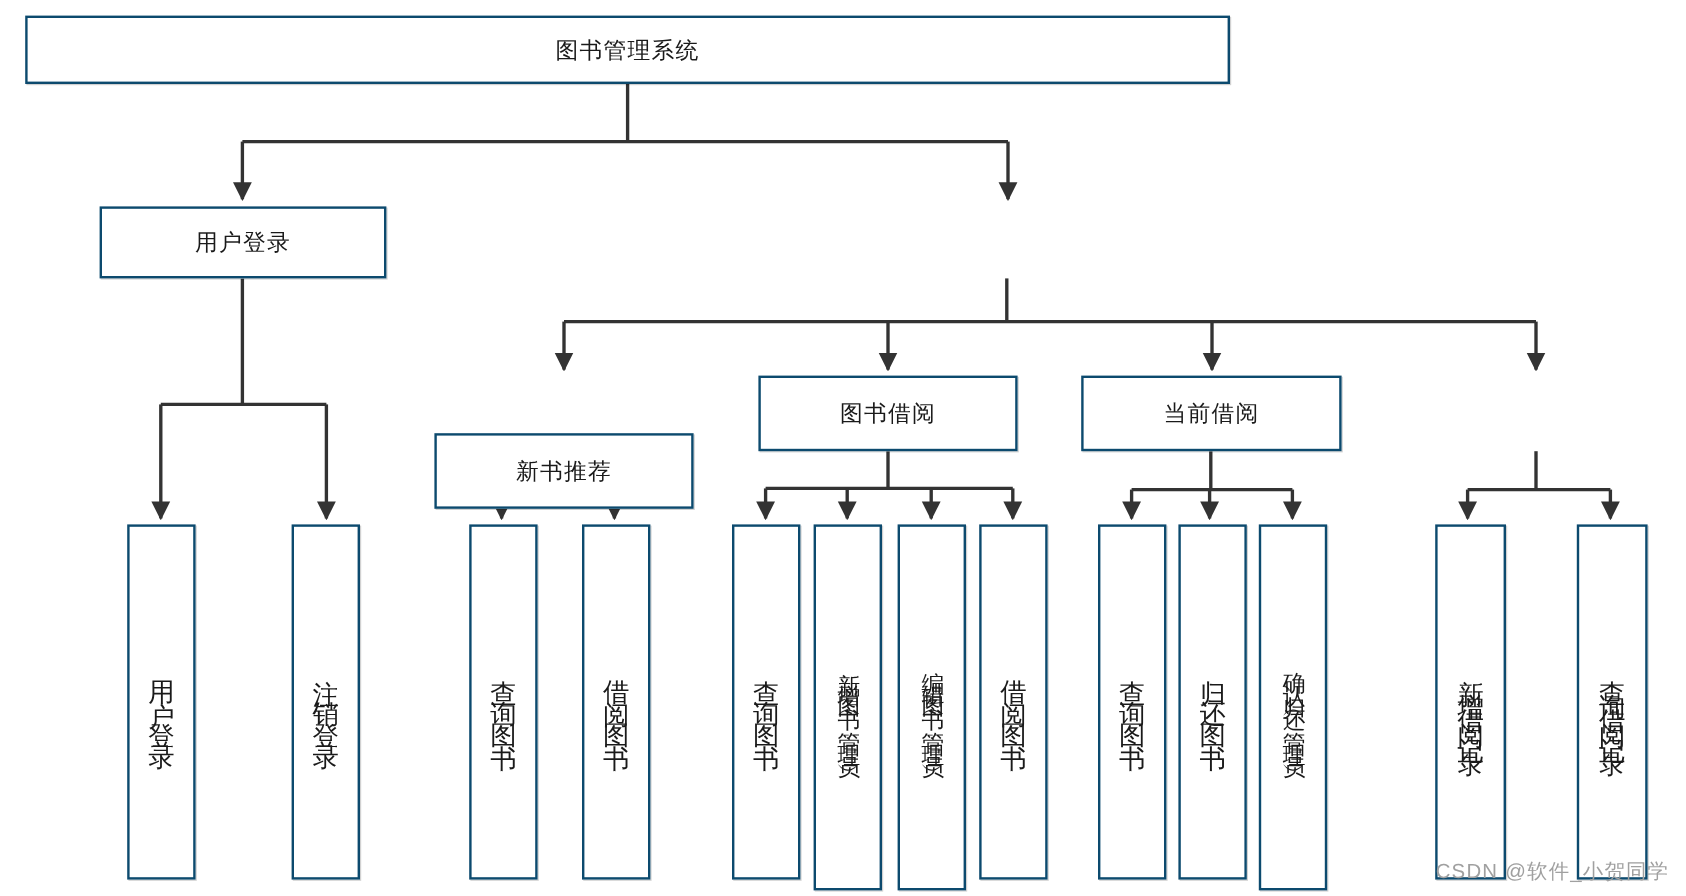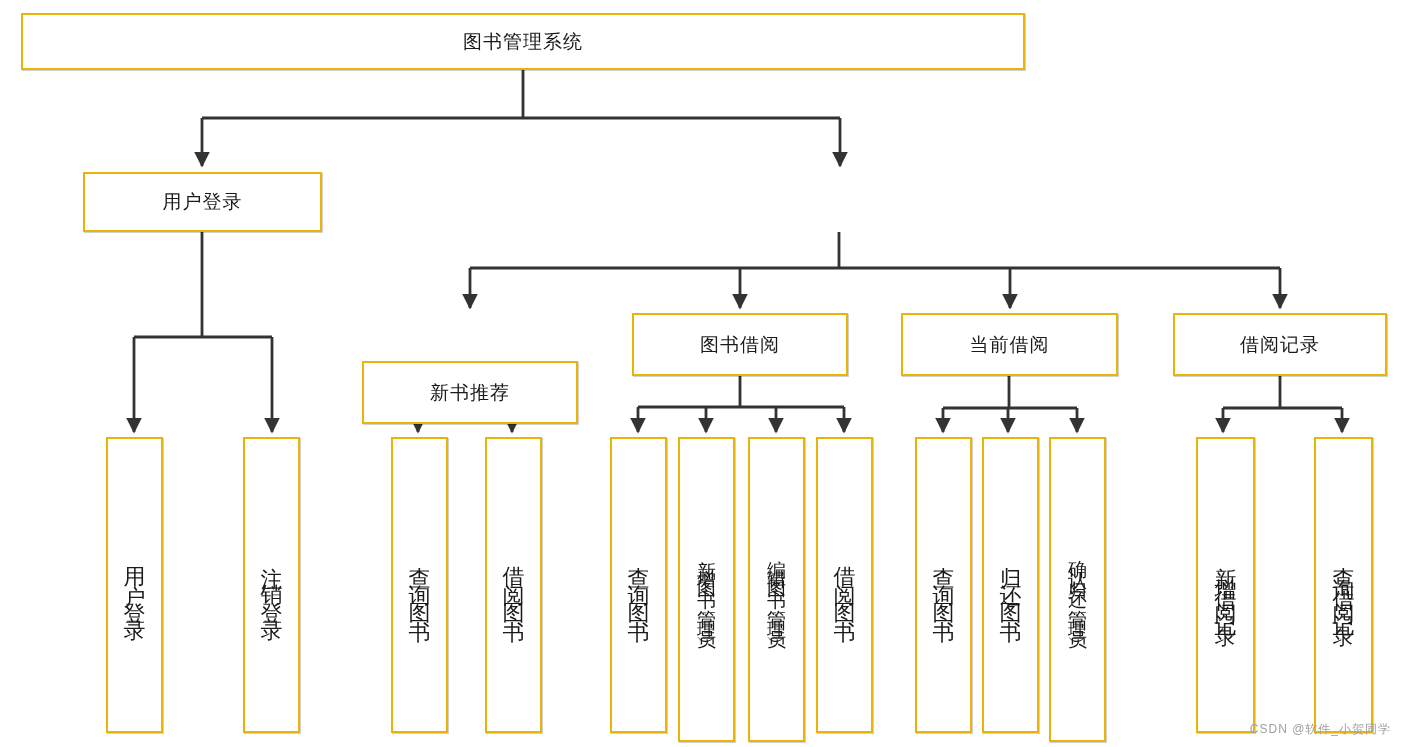--- a/index.html
+++ b/index.html
@@ -7,21 +7,21 @@
     position:relative;
     width:1405px;height:747px;
     background:#ffffff;
     font-family:"Liberation Sans","DejaVu Sans",sans-serif;
     overflow:hidden;
   }
   #wires{position:absolute;left:0;top:0;width:1405px;height:747px;}
   .node{
     position:absolute;
     background:#ffffff;
-    border:2px solid #eab308;
+    border:2px solid #0c4a6e;
     box-shadow:1px 1px 0 rgba(0,0,0,0.18);
     display:flex;align-items:center;justify-content:center;
     color:#1a1a1a;
     box-sizing:content-box;
   }
   .hlabel{
     font-size:19px;
     letter-spacing:1px;
     white-space:nowrap;
   }
@@ -32,21 +32,21 @@
     text-orientation:mixed;
     white-space:nowrap;
     color:#1a1a1a;
   }
   .v4{font-size:22px;letter-spacing:18px;}
   .v6{font-size:22px;letter-spacing:12px;}
   .v9{font-size:19px;letter-spacing:10px;}
   #watermark{
     position:absolute;
     right:14px;bottom:9px;
-    font-size:12px;
+    font-size:17px;
     color:#a0a0a0;
     letter-spacing:1px;
     white-space:nowrap;
   }
 </style>
 </head>
 <body>
 
 <div id="canvas">
 
@@ -110,23 +110,20 @@
 
   <div class="node" style="left:362px;top:313px;width:212px;height:59px;margin-top:48px;">
     <span class="hlabel">新书推荐</span>
   </div>
   <div class="node" style="left:632px;top:313px;width:212px;height:59px;">
     <span class="hlabel">图书借阅</span>
   </div>
   <div class="node" style="left:901px;top:313px;width:213px;height:59px;">
     <span class="hlabel">当前借阅</span>
   </div>
-  <div class="node" style="left:1173px;top:313px;width:210px;height:59px;">
-    <span class="hlabel">借阅记录</span>
-  </div>
 
   <div class="node lvl4" style="left:106px;">
     <span class="vtext v4">用户登录</span>
   </div>
   <div class="node lvl4" style="left:243px;">
     <span class="vtext v4">注销登录</span>
   </div>
 
   <div class="node lvl4" style="left:391px;">
     <span class="vtext v4">查询图书</span>

